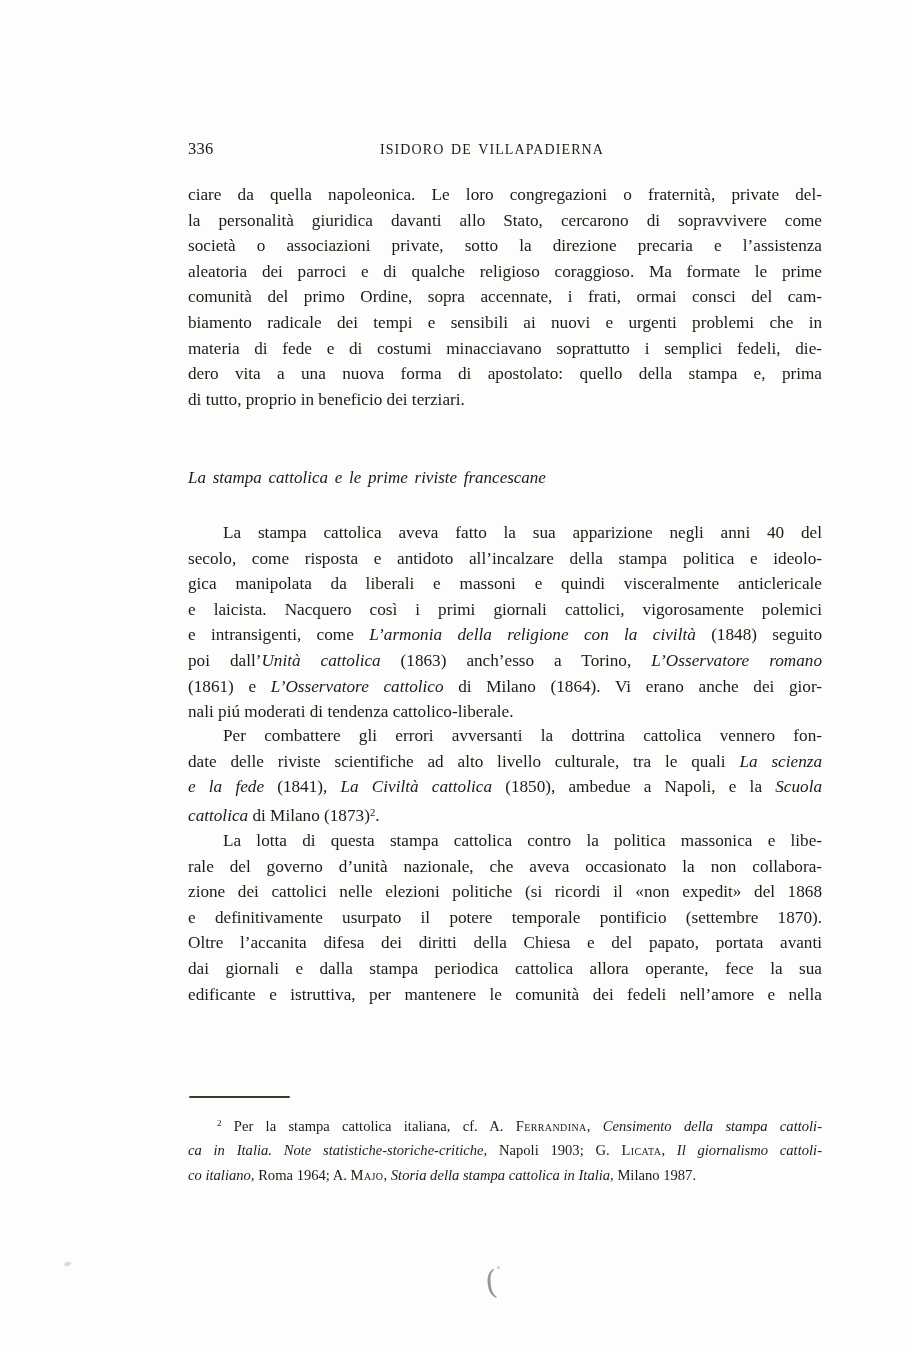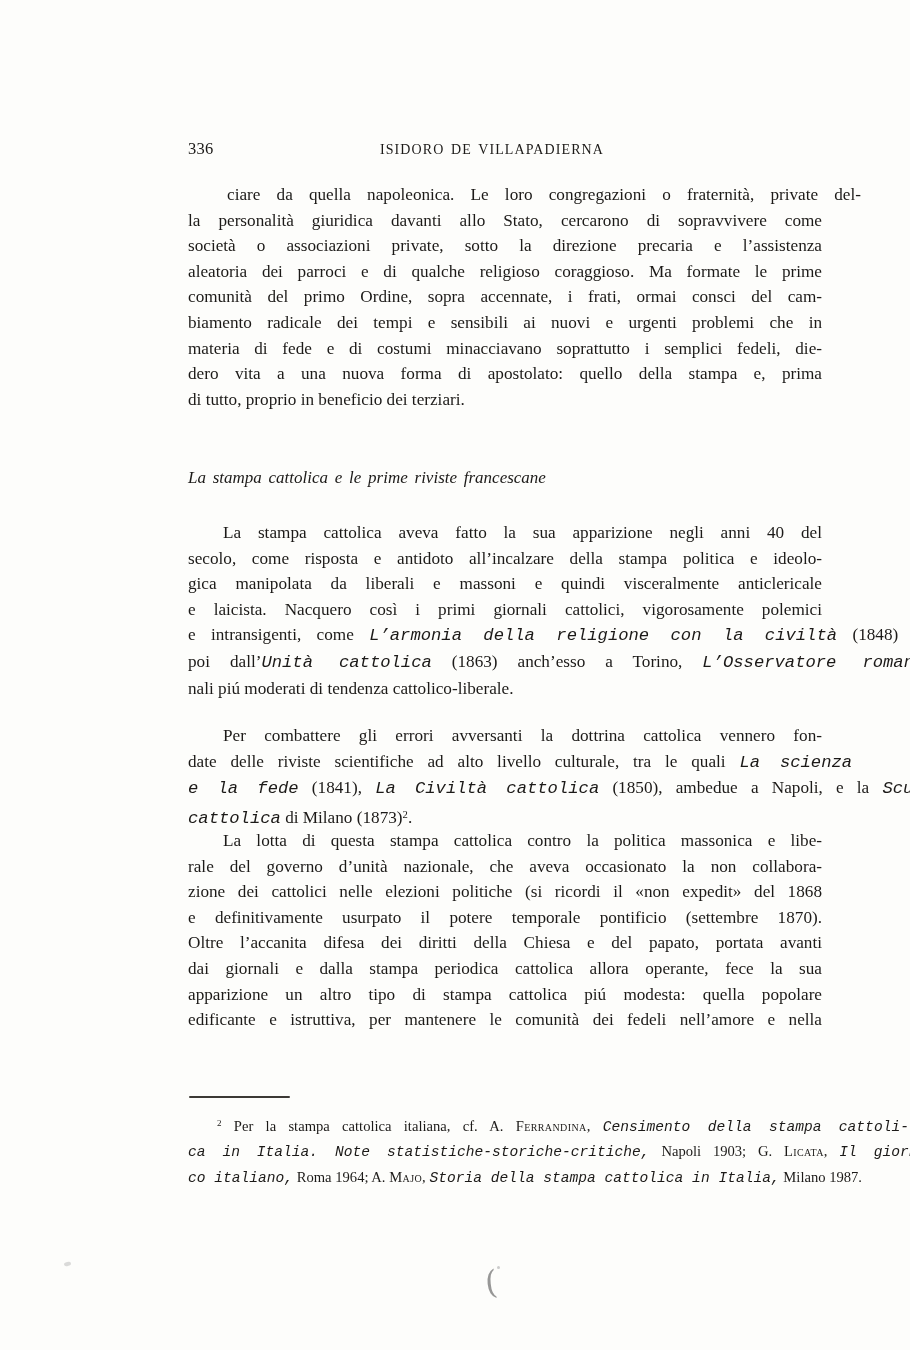--- a/index.html
+++ b/index.html
@@ -31,21 +31,21 @@
   .fn-rule{
     position:absolute;left:189px;top:1096px;width:101px;height:2px;
     background:#3c3935;border-radius:1px;
   }
   #footnote{top:1111px;font-size:14.6px;line-height:24.7px;}
   .line{white-space:nowrap;}
   .line.ind{margin-left:35px;}
   #footnote .line.ind{margin-left:29px;}
   .ln-in{display:inline-block;white-space:nowrap;}
   .s-r{font-style:normal;}
-  .s-i{font-style:italic;font-family:Liberation Mono, monospace;}
+  .s-i{font-style:italic;}
   .s-sc{font-variant:small-caps;letter-spacing:.4px;}
   .s-sup{font-size:.62em;vertical-align:.5em;letter-spacing:0;}
   .ink-mark{
     position:absolute;left:485px;top:1264px;
     font-size:31px;color:#757575;opacity:.75;
     transform:rotate(-6deg) scaleY(1.05);
     font-family:"DejaVu Serif",serif;
   }
   .ink-dot{
     position:absolute;left:497px;top:1266px;width:3px;height:3px;
@@ -59,56 +59,56 @@
 </style>
 </head>
 <body>
 
 <div class="page">
 
   <div class="pageno">336</div>
   <div class="running-header">ISIDORO DE VILLAPADIERNA</div>
 
   <div class="para" id="p1">
-      <div class="line j"><span class="ln-in" style="word-spacing: 11.8625px; margin-left: 39px;"><span class="s-r">ciare da quella napoleonica. Le loro congregazioni o fraternità, private del-</span></span></div>
+      <div class="line j"><span class="ln-in" style="word-spacing: 11.8625px;"><span class="s-r">ciare da quella napoleonica. Le loro congregazioni o fraternità, private del-</span></span></div>
       <div class="line j"><span class="ln-in" style="word-spacing: 13.7031px;"><span class="s-r">la personalità giuridica davanti allo Stato, cercarono di sopravvivere come</span></span></div>
       <div class="line j"><span class="ln-in" style="word-spacing: 16.7812px;"><span class="s-r">società o associazioni private, sotto la direzione precaria e l’assistenza</span></span></div>
       <div class="line j"><span class="ln-in" style="word-spacing: 10.4332px;"><span class="s-r">aleatoria dei parroci e di qualche religioso coraggioso. Ma formate le prime</span></span></div>
       <div class="line j"><span class="ln-in" style="word-spacing: 11.1264px;"><span class="s-r">comunità del primo Ordine, sopra accennate, i frati, ormai consci del cam-</span></span></div>
       <div class="line j"><span class="ln-in" style="word-spacing: 11.0169px;"><span class="s-r">biamento radicale dei tempi e sensibili ai nuovi e urgenti problemi che in</span></span></div>
       <div class="line j"><span class="ln-in" style="word-spacing: 10.429px;"><span class="s-r">materia di fede e di costumi minacciavano soprattutto i semplici fedeli, die-</span></span></div>
       <div class="line j"><span class="ln-in" style="word-spacing: 12.0651px;"><span class="s-r">dero vita a una nuova forma di apostolato: quello della stampa e, prima</span></span></div>
       <div class="line"><span class="ln-in"><span class="s-r">di tutto, proprio in beneficio dei terziari.</span></span></div>
     </div>
 
   <div class="para" id="heading">La stampa cattolica e le prime riviste francescane</div>
 
   <div class="para" id="p2">
       <div class="line j ind"><span class="ln-in" style="word-spacing: 12.5014px;"><span class="s-r">La stampa cattolica aveva fatto la sua apparizione negli anni 40 del</span></span></div>
       <div class="line j"><span class="ln-in" style="word-spacing: 11.3313px;"><span class="s-r">secolo, come risposta e antidoto all’incalzare della stampa politica e ideolo-</span></span></div>
       <div class="line j"><span class="ln-in" style="word-spacing: 14.5017px;"><span class="s-r">gica manipolata da liberali e massoni e quindi visceralmente anticlericale</span></span></div>
       <div class="line j"><span class="ln-in" style="word-spacing: 13.7535px;"><span class="s-r">e laicista. Nacquero così i primi giornali cattolici, vigorosamente polemici</span></span></div>
       <div class="line j"><span class="ln-in" style="word-spacing: 11.0641px;"><span class="s-r">e intransigenti, come </span><span class="s-i">L’armonia della religione con la civiltà</span><span class="s-r"> (1848) seguito</span></span></div>
       <div class="line j"><span class="ln-in" style="word-spacing: 15.6504px;"><span class="s-r">poi dall’</span><span class="s-i">Unità cattolica</span><span class="s-r"> (1863) anch’esso a Torino, </span><span class="s-i">L’Osservatore romano</span></span></div>
+      <div class="line j"><span class="ln-in" style="word-spacing: 10.3466px;"><span class="s-r">(1861) e </span><span class="s-i">L’Osservatore cattolico</span><span class="s-r"> di Milano (1864). Vi erano anche dei gior-</span></span></div>
       <div class="line"><span class="ln-in"><span class="s-r">nali piú moderati di tendenza cattolico-liberale.</span></span></div>
     </div>
   <div class="para" id="p3">
       <div class="line j ind"><span class="ln-in" style="word-spacing: 14.0069px;"><span class="s-r">Per combattere gli errori avversanti la dottrina cattolica vennero fon-</span></span></div>
       <div class="line j"><span class="ln-in" style="word-spacing: 9.52083px;"><span class="s-r">date delle riviste scientifiche ad alto livello culturale, tra le quali </span><span class="s-i">La scienza</span></span></div>
       <div class="line j"><span class="ln-in" style="word-spacing: 8.89303px;"><span class="s-i">e la fede</span><span class="s-r"> (1841), </span><span class="s-i">La Civiltà cattolica</span><span class="s-r"> (1850), ambedue a Napoli, e la </span><span class="s-i">Scuola</span></span></div>
       <div class="line"><span class="ln-in"><span class="s-i">cattolica</span><span class="s-r"> di Milano (1873)</span><span class="s-sup">2</span><span class="s-r">.</span></span></div>
     </div>
   <div class="para" id="p4">
       <div class="line j ind"><span class="ln-in" style="word-spacing: 10.9361px;"><span class="s-r">La lotta di questa stampa cattolica contro la politica massonica e libe-</span></span></div>
       <div class="line j"><span class="ln-in" style="word-spacing: 11.6219px;"><span class="s-r">rale del governo d’unità nazionale, che aveva occasionato la non collabora-</span></span></div>
       <div class="line j"><span class="ln-in" style="word-spacing: 8.28646px;"><span class="s-r">zione dei cattolici nelle elezioni politiche (si ricordi il «non expedit» del 1868</span></span></div>
       <div class="line j"><span class="ln-in" style="word-spacing: 14.9961px;"><span class="s-r">e definitivamente usurpato il potere temporale pontificio (settembre 1870).</span></span></div>
       <div class="line j"><span class="ln-in" style="word-spacing: 12.3423px;"><span class="s-r">Oltre l’accanita difesa dei diritti della Chiesa e del papato, portata avanti</span></span></div>
       <div class="line j"><span class="ln-in" style="word-spacing: 12.1719px;"><span class="s-r">dai giornali e dalla stampa periodica cattolica allora operante, fece la sua</span></span></div>
-      <div class="line j"><span class="ln-in" style="word-spacing: 12.9031px;"><span class="s-r">apparizione un altro tipo di stampa cattolica piú modesta: quella popolare</span></span></div>
       <div class="line j"><span class="ln-in" style="word-spacing: 9.13352px;"><span class="s-r">edificante e istruttiva, per mantenere le comunità dei fedeli nell’amore e nella</span></span></div>
     </div>
 
   <div class="fn-rule"></div>
   <div class="para" id="footnote">
       <div class="line j ind"><span class="ln-in" style="word-spacing: 8.65755px;"><span class="s-sup">2</span><span class="s-r"> Per la stampa cattolica italiana, cf. A. </span><span class="s-sc">Ferrandina</span><span class="s-r">, </span><span class="s-i">Censimento della stampa cattoli-</span></span></div>
       <div class="line j"><span class="ln-in" style="word-spacing: 8.125px;"><span class="s-i">ca in Italia. Note statistiche-storiche-critiche,</span><span class="s-r"> Napoli 1903; G. </span><span class="s-sc">Licata</span><span class="s-r">, </span><span class="s-i">Il giornalismo cattoli-</span></span></div>
       <div class="line"><span class="ln-in"><span class="s-i">co italiano,</span><span class="s-r"> Roma 1964; A. </span><span class="s-sc">Majo</span><span class="s-r">, </span><span class="s-i">Storia della stampa cattolica in Italia,</span><span class="s-r"> Milano 1987.</span></span></div>
     </div>
 

